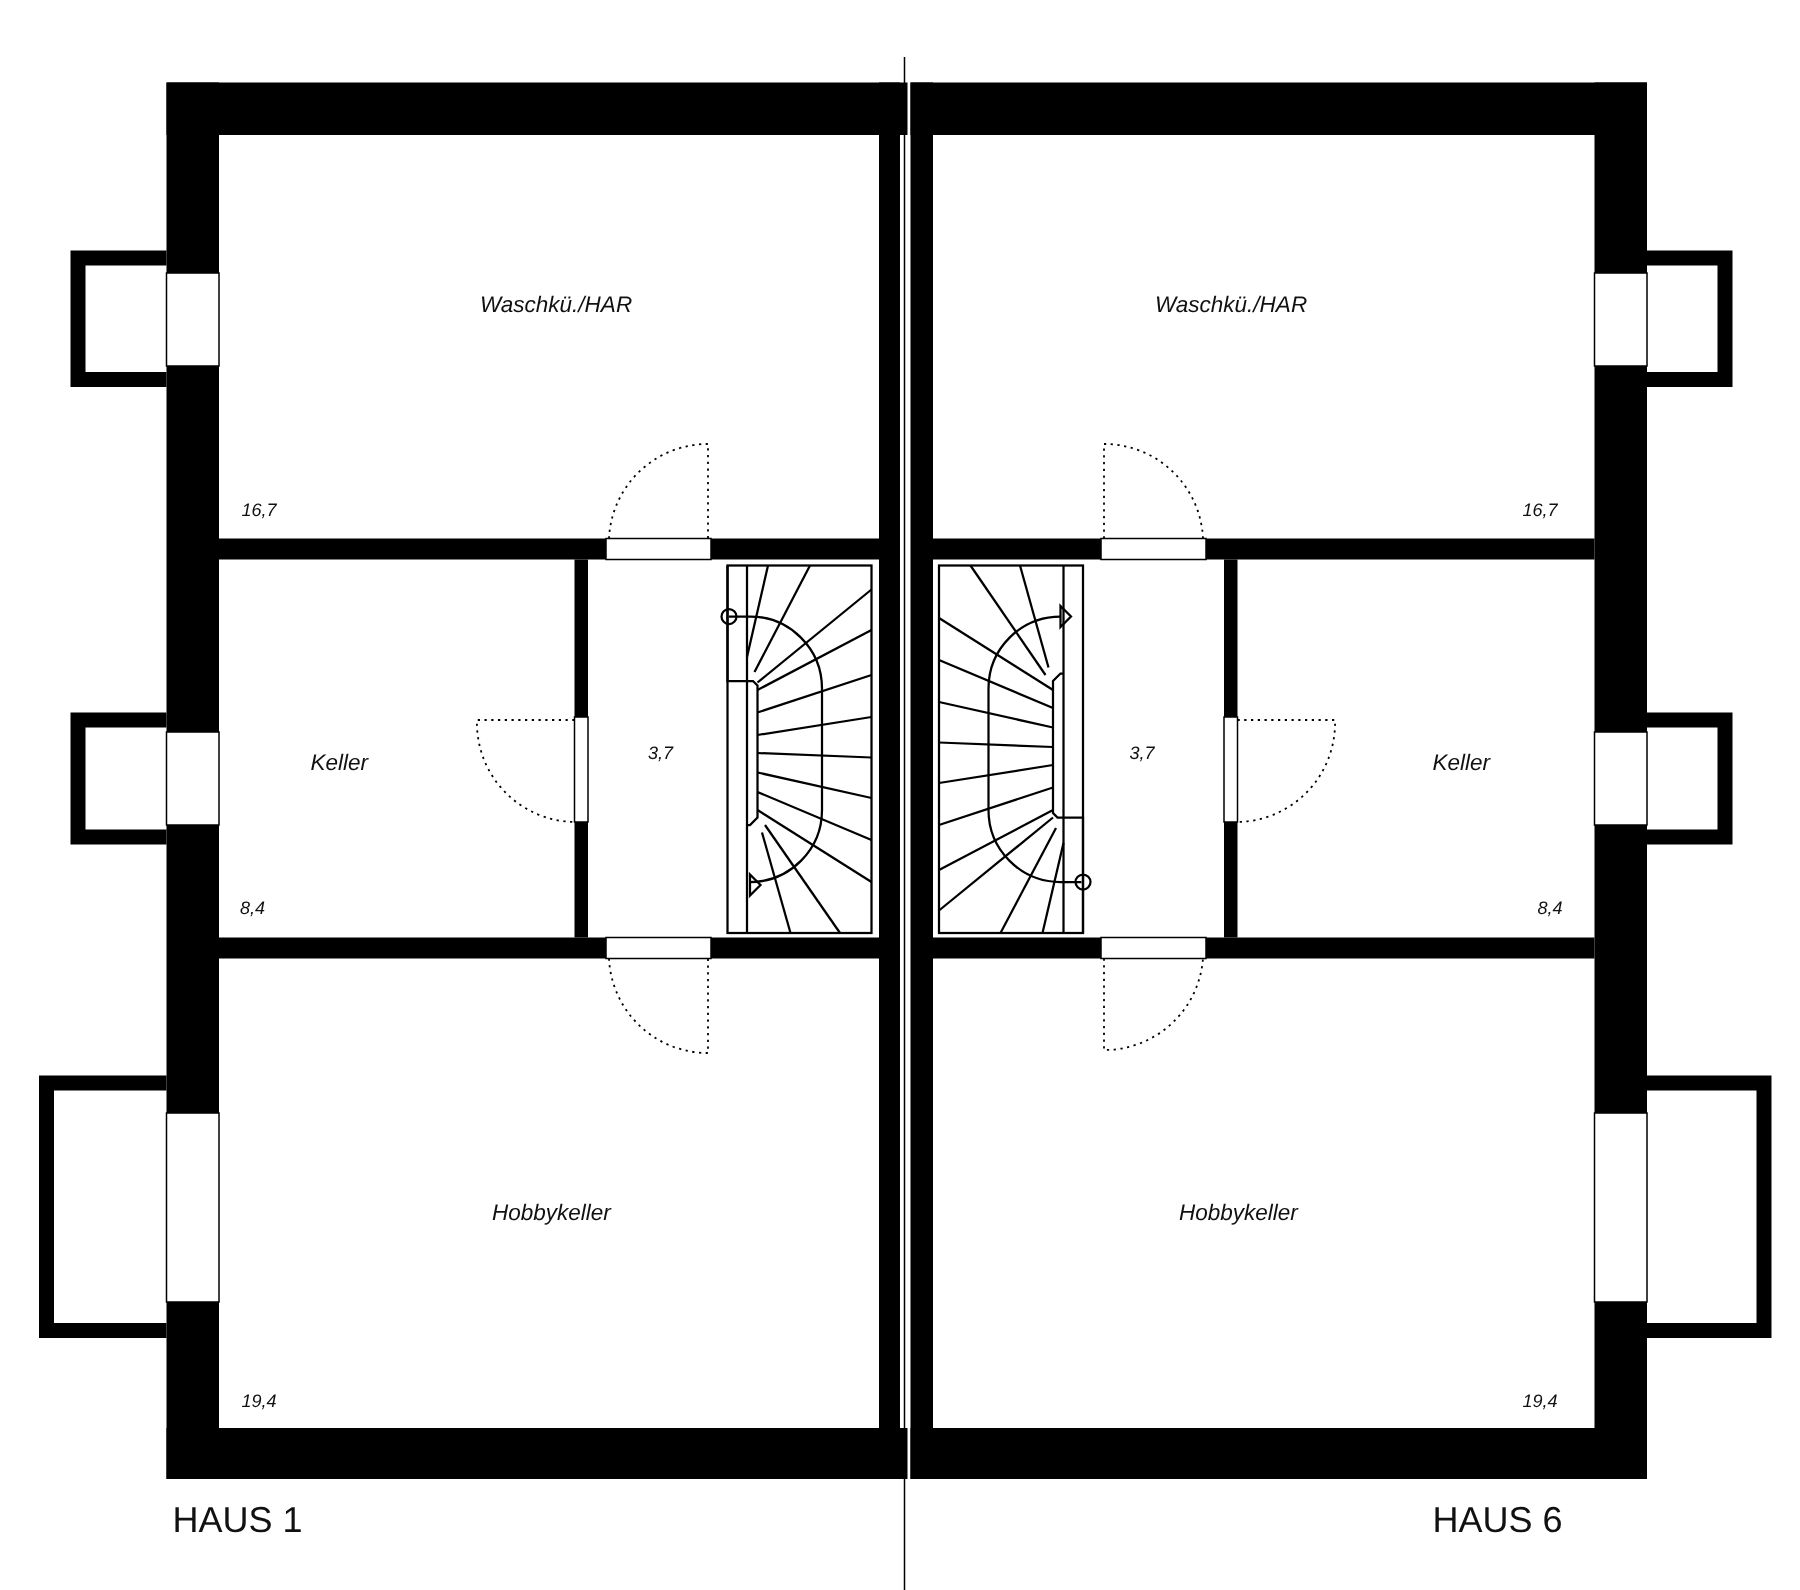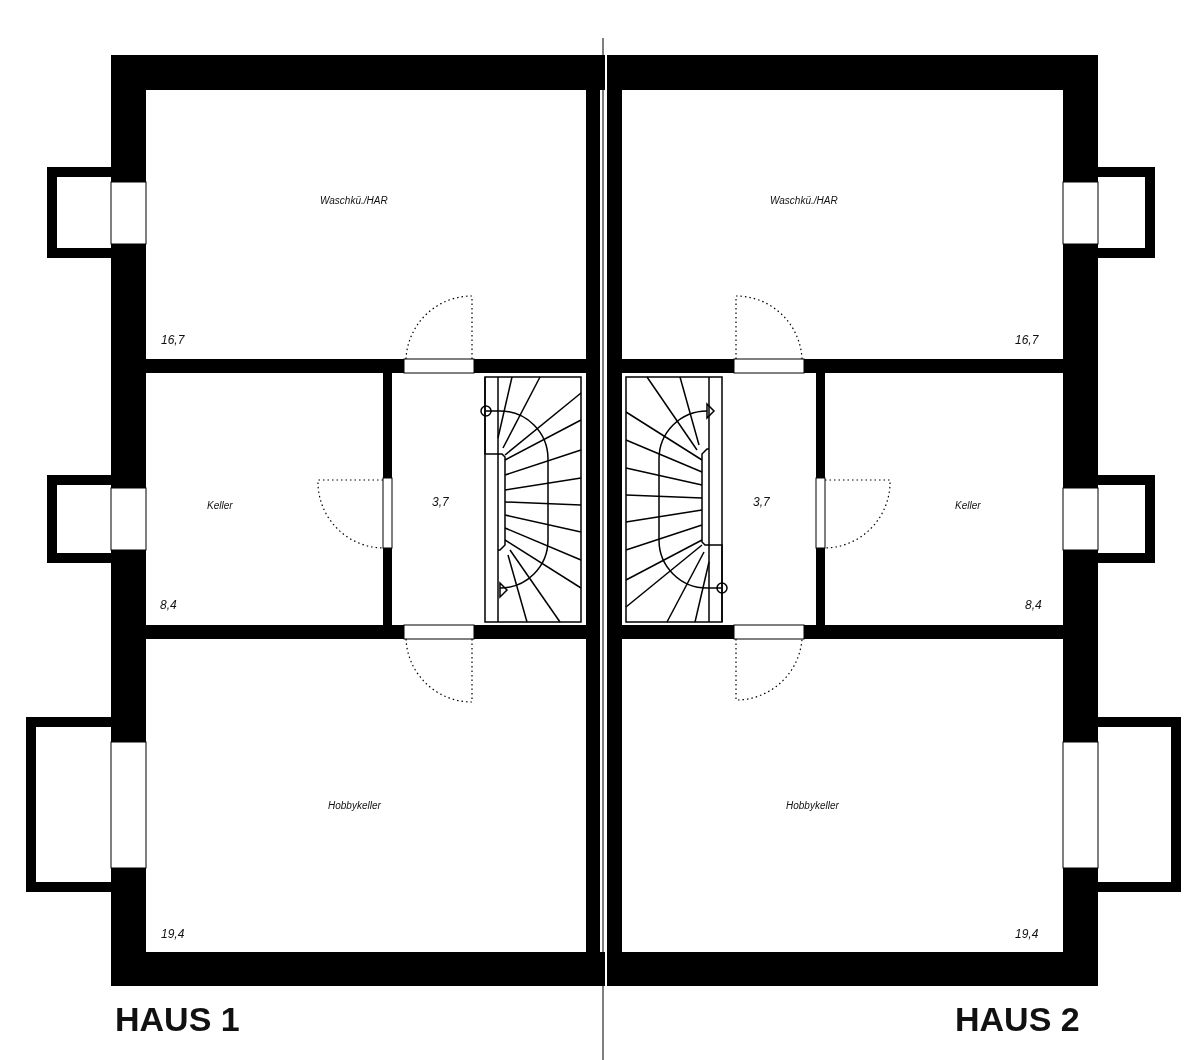--- a/index.html
+++ b/index.html
@@ -1,20 +1,20 @@
 <!DOCTYPE html>
 <html><head>
 <meta charset="utf-8">
 <style>
   html,body{margin:0;padding:0;background:#fff;}
   body{width:1200px;height:1060px;position:relative;overflow:hidden;font-family:"Liberation Sans",sans-serif;}
   #plan{position:absolute;left:0;top:0;width:1200px;height:1060px;}
-  .lbl{position:absolute;font-style:italic;font-size:10px;color:#111;white-space:nowrap;}
+  .lbl{position:absolute;font-style:italic;font-size:15px;color:#111;white-space:nowrap;}
   .area{position:absolute;font-style:italic;font-size:12px;color:#111;}
-  .haus{position:absolute;font-size:34px;color:#111;top:1000px;font-weight:bold;}
+  .haus{position:absolute;font-size:24px;color:#111;top:1000px;}
 </style>
 </head>
 <body>
 
 <svg id="plan" viewBox="0 0 1200 1060" xmlns="http://www.w3.org/2000/svg">
 
   <g fill="#000">
 
     <rect x="111" y="55" width="494" height="35"></rect>
     <rect x="111" y="55" width="35" height="931"></rect>
@@ -124,13 +124,13 @@
 <div class="area" style="left:161px;top:927px;">19,4</div>
 <div class="haus" style="left:115px;">HAUS 1</div>
 
 <div class="lbl" style="left:770px;top:195px;">Waschkü./HAR</div>
 <div class="area" style="left:1015px;top:333px;">16,7</div>
 <div class="lbl" style="left:955px;top:500px;">Keller</div>
 <div class="area" style="left:1025px;top:598px;">8,4</div>
 <div class="area" style="left:753px;top:495px;">3,7</div>
 <div class="lbl" style="left:786px;top:800px;">Hobbykeller</div>
 <div class="area" style="left:1015px;top:927px;">19,4</div>
-<div class="haus" style="left:955px;">HAUS 2</div>
+<div class="haus" style="left:955px;">HAUS 6</div>
 
 </body></html>

